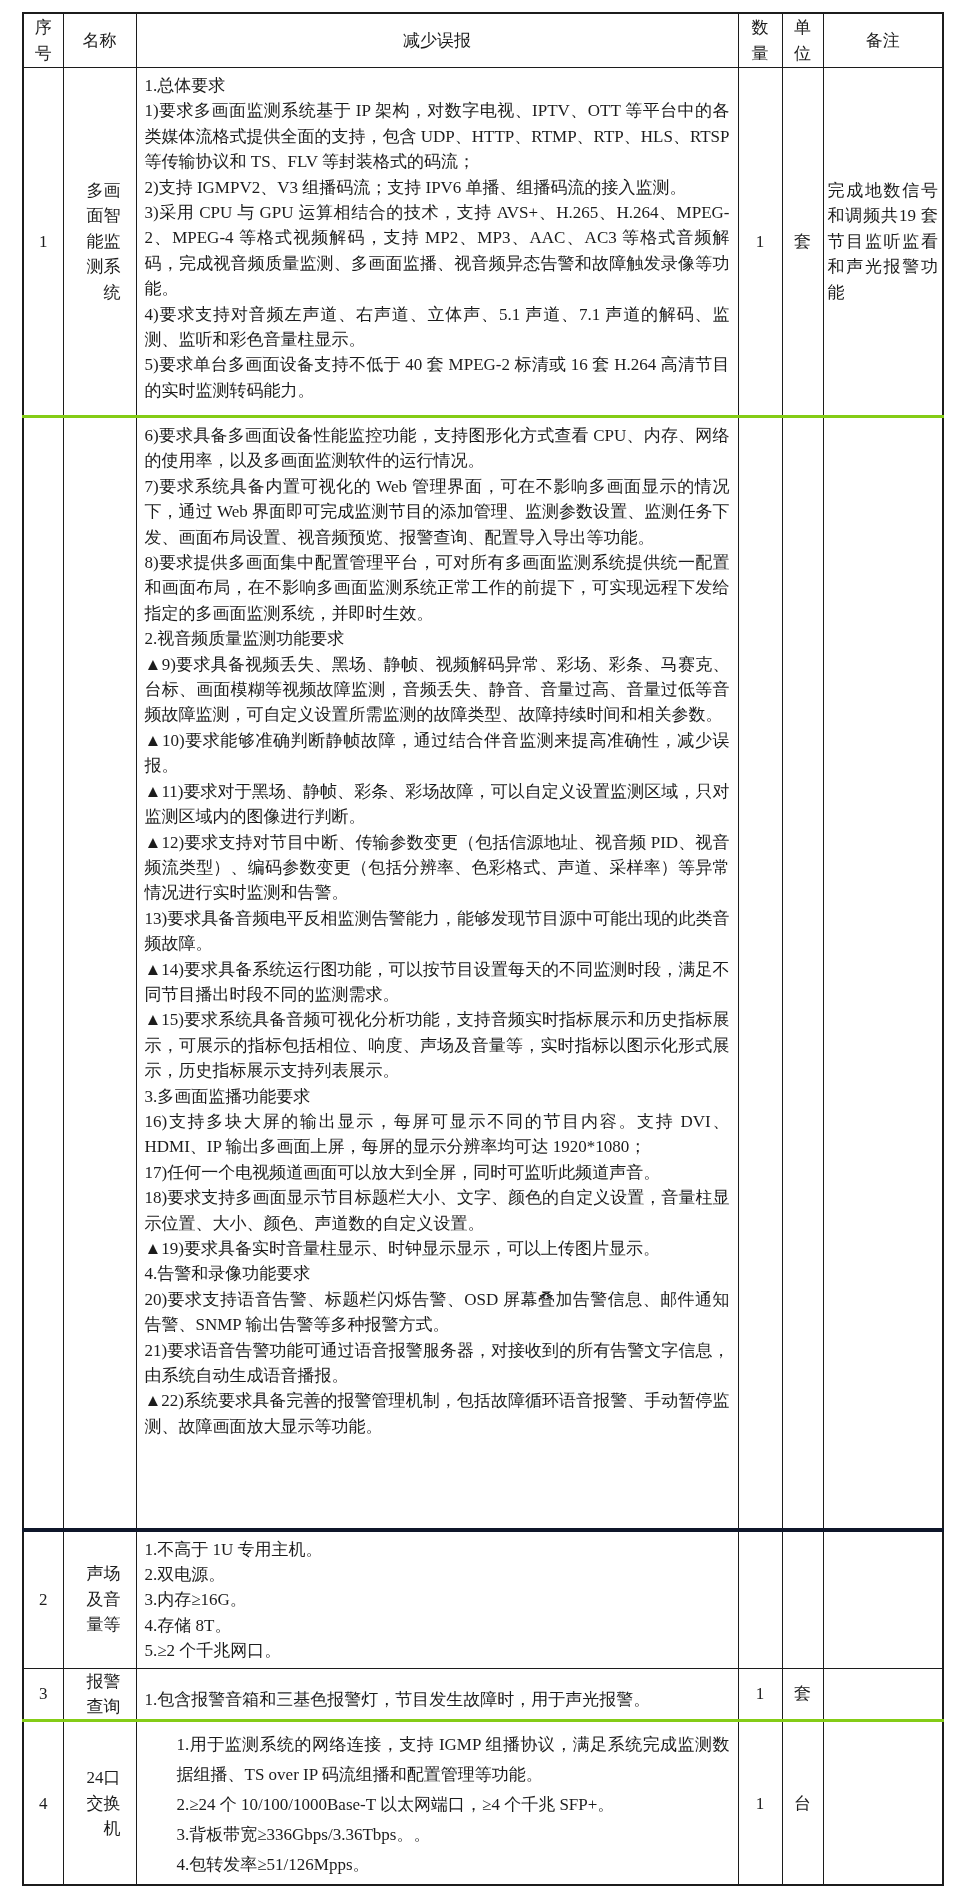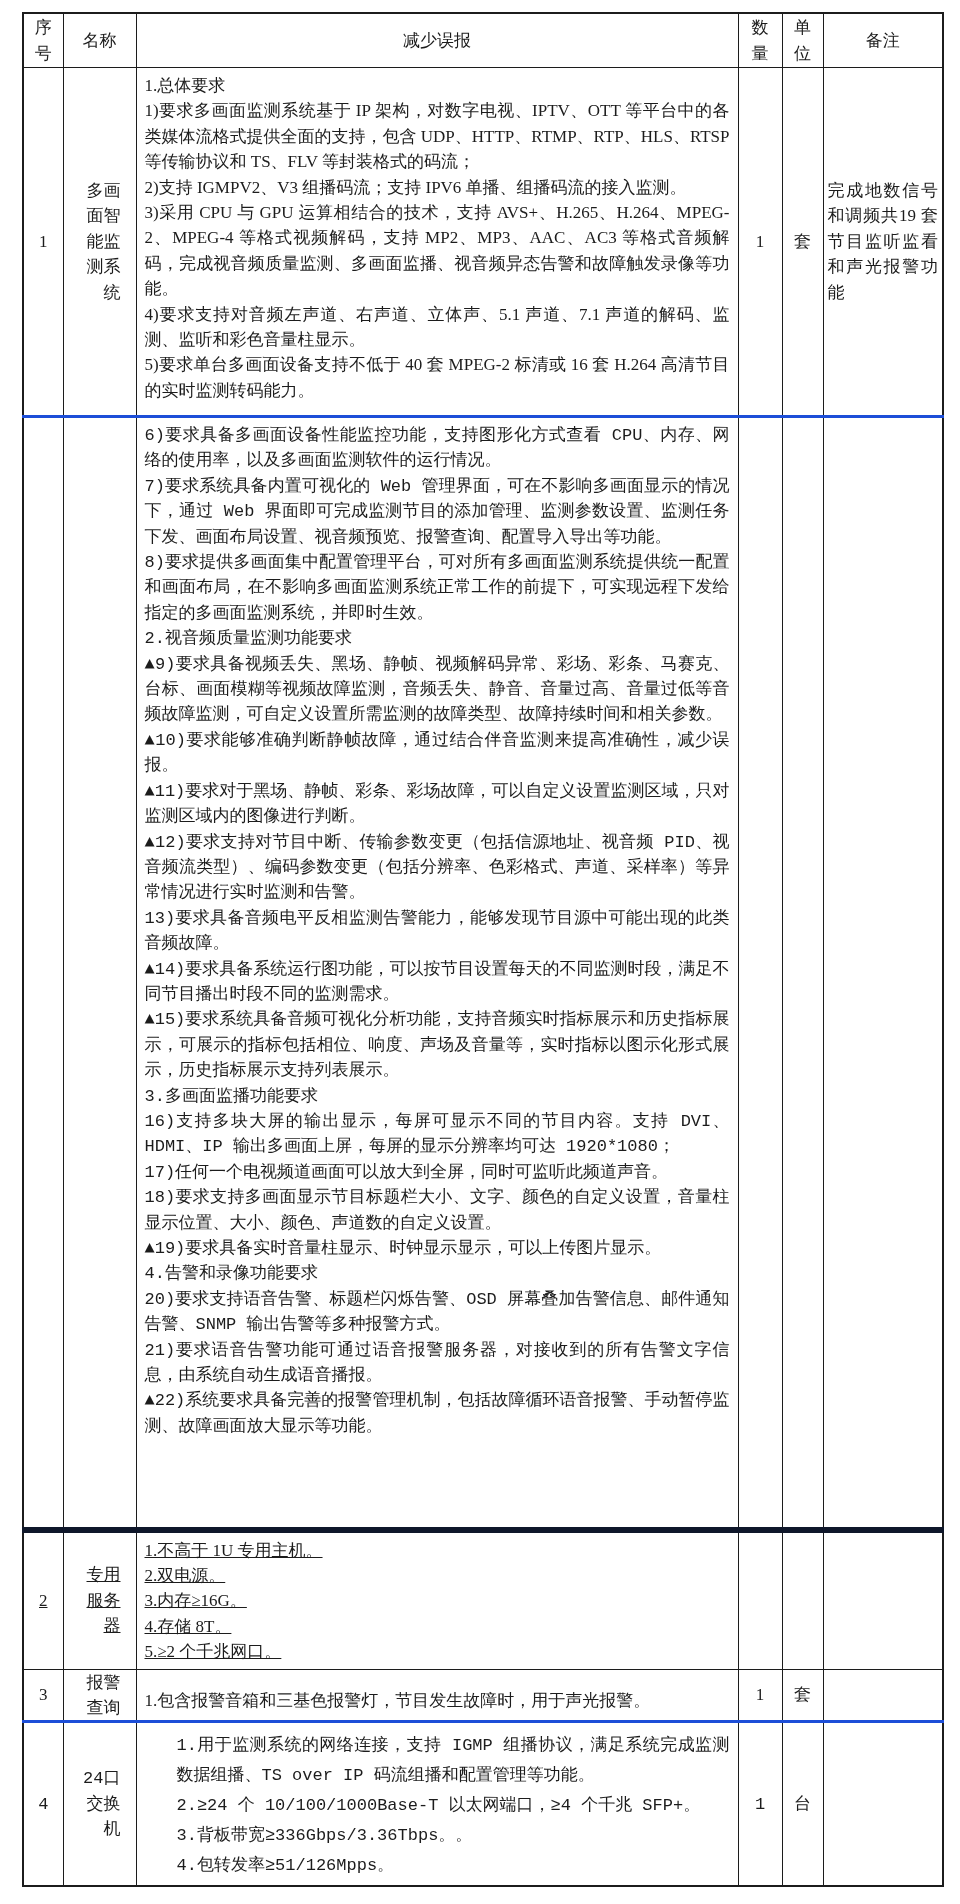--- a/index.html
+++ b/index.html
@@ -66,22 +66,22 @@
     vertical-align: middle;
     padding: 0 4px;
     white-space: pre-line;
   }
   tr.row-1a  { height: 349px; }
   tr.row-1b  { height: 1113px; }
   tr.row-2   { height: 132px; }
   tr.row-3   { height: 51px; }
   tr.row-4   { height: 157px; }
 
-  tr.break-top td  { border-top: 3px solid #1d4ed8; font-family: Liberation Mono, monospace; }   
-  tr.sect-top td   { border-top: 6px solid #0f172a; text-decoration: underline; }
+  tr.break-top td  { border-top: 3px solid #84cc16; }   
+  tr.sect-top td   { border-top: 4px solid #0f172a; }
 
   tr.row-3 .c-params { vertical-align: middle; padding-top: 12px; padding-bottom: 0; }
   tr.row-4 .c-params { line-height: 30px; padding-top: 8px; padding-left: 40px; }
 </style>
 </head>
 <body>
 
 <table class="doc-table">
   <colgroup>
     <col class="w-no">
@@ -138,21 +138,21 @@
 20)要求支持语音告警、标题栏闪烁告警、OSD 屏幕叠加告警信息、邮件通知告警、SNMP 输出告警等多种报警方式。
 21)要求语音告警功能可通过语音报警服务器，对接收到的所有告警文字信息，由系统自动生成语音播报。
 ▲22)系统要求具备完善的报警管理机制，包括故障循环语音报警、手动暂停监测、故障画面放大显示等功能。</td>
       <td class="c-qty"></td>
       <td class="c-unit"></td>
       <td class="c-remark"></td>
     </tr>
 
     <tr class="row-2 sect-top">
       <td class="c-no">2</td>
-      <td class="c-name">专用服务器</td>
+      <td class="c-name">声场及音量等</td>
       <td class="c-params">1.不高于 1U 专用主机。
 2.双电源。
 3.内存≥16G。
 4.存储 8T。
 5.≥2 个千兆网口。</td>
       <td class="c-qty"></td>
       <td class="c-unit"></td>
       <td class="c-remark"></td>
     </tr>
 

